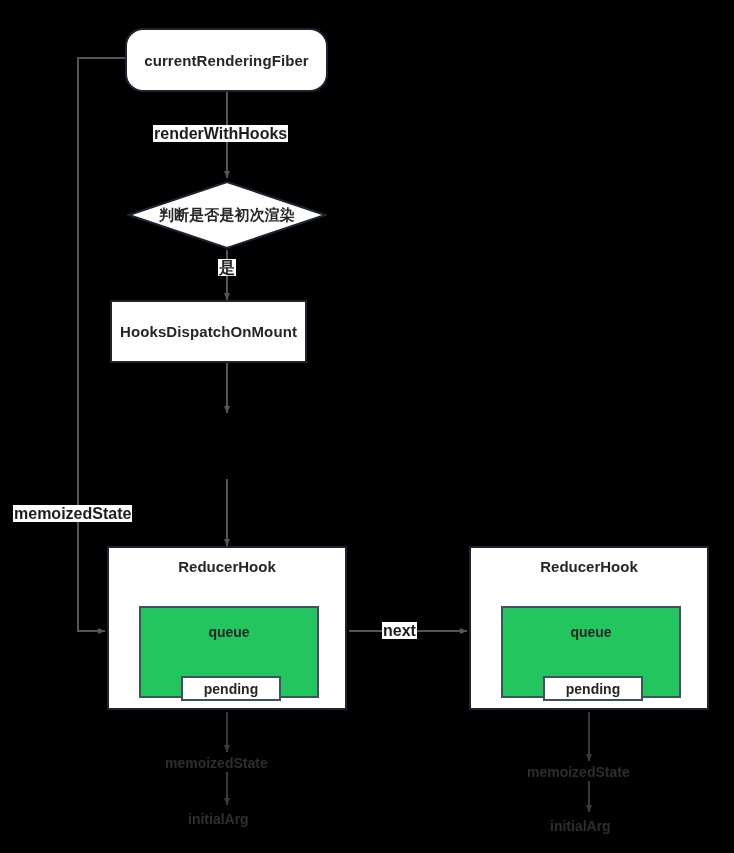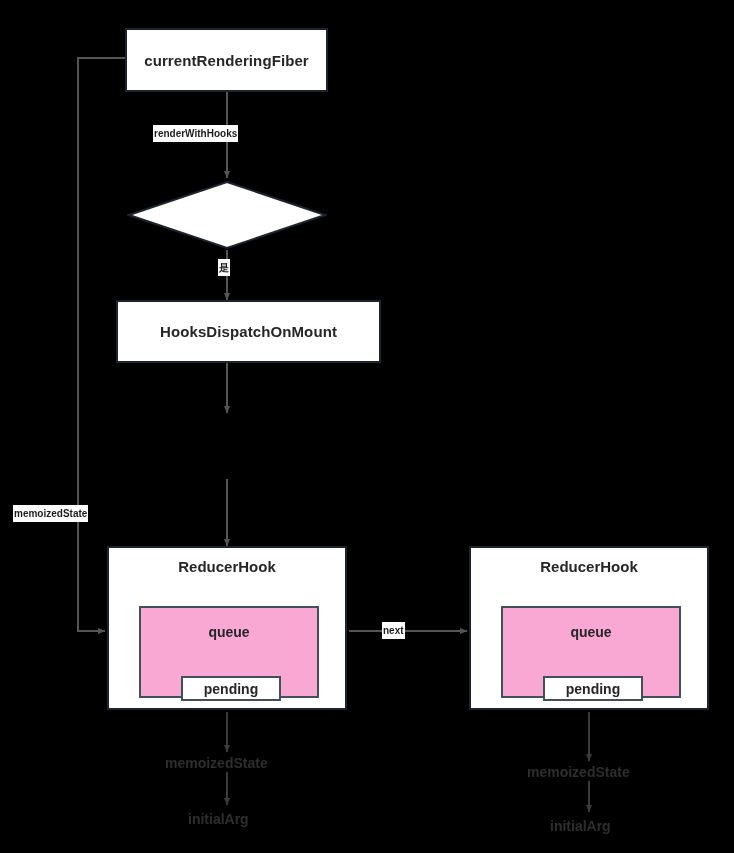--- a/index.html
+++ b/index.html
@@ -69,21 +69,21 @@
     left: 0;
     top: 10px;
     width: 100%;
     text-align: center;
     color: #262626;
     font-weight: bold;
     font-size: 15px;
   }
   .queue-box {
     position: absolute;
-    background: #f9a8d4;
+    background: #22c55e;
     border: 2px solid #41505f;
   }
   .queue-title {
     position: absolute;
     left: 0;
     top: 16px;
     width: 100%;
     text-align: center;
     color: #262626;
     font-weight: bold;
@@ -99,21 +99,21 @@
     color: #262626;
     font-weight: bold;
     font-size: 14px;
     margin-top: 16px;
   }
   .edge-label {
     position: absolute;
     background: #ffffff;
     color: #1c1c1c;
     font-weight: bold;
-    font-size: 10px;
+    font-size: 16px;
     padding: 0 1px;
     white-space: nowrap;
     line-height: 17px;
     z-index: 5;
   }
   .dim-label {
     position: absolute;
     background: transparent;
     color: #2e2e2e;
     font-weight: bold;
@@ -152,39 +152,40 @@
 
     <path d="M227,712 L227,752" stroke="#3a3a3a" stroke-width="2" fill="none" marker-end="url(#arrowdim)"></path>
 
     <path d="M227,772 L227,805" stroke="#3a3a3a" stroke-width="2" fill="none" marker-end="url(#arrowdim)"></path>
 
     <path d="M589,712 L589,761" stroke="#3a3a3a" stroke-width="2" fill="none" marker-end="url(#arrowdim)"></path>
 
     <path d="M589,781 L589,812" stroke="#3a3a3a" stroke-width="2" fill="none" marker-end="url(#arrowdim)"></path>
   </svg>
 
-  <div class="node" style="left:125px; top:28px; width:203px; height:64px;">
+  <div class="node" style="left:125px; top:28px; width:203px; height:64px;border-radius:18px;">
     <span>currentRenderingFiber</span>
   </div>
 
   <div class="edge-label" style="left:153px; top:125px;">
     <span>renderWithHooks</span>
   </div>
 
   <div class="node diamond-wrap" style="left:127px; top:180px; width:200px; height:70px;">
     <svg class="diamond-shape" viewBox="0 0 200 70" preserveAspectRatio="none">
       <polygon points="100,2 198,35 100,68 2,35" fill="#ffffff" stroke="#1c2430" stroke-width="2"></polygon>
     </svg>
+    <span class="diamond-label">判断是否是初次渲染</span>
   </div>
 
   <div class="edge-label" style="left:218px; top:259px;">
     <span>是</span>
   </div>
 
-  <div class="node" style="left:116px; top:300px; width:265px; height:63px;">
+  <div class="node" style="left:110px; top:300px; width:197px; height:63px;">
     <span>HooksDispatchOnMount</span>
   </div>
 
 
   <div class="edge-label" style="left:13px; top:505px;">
     <span>memoizedState</span>
   </div>
 
   <div class="hook-box" style="left:107px; top:546px; width:240px; height:164px;">
     <div class="hook-title">ReducerHook</div>

